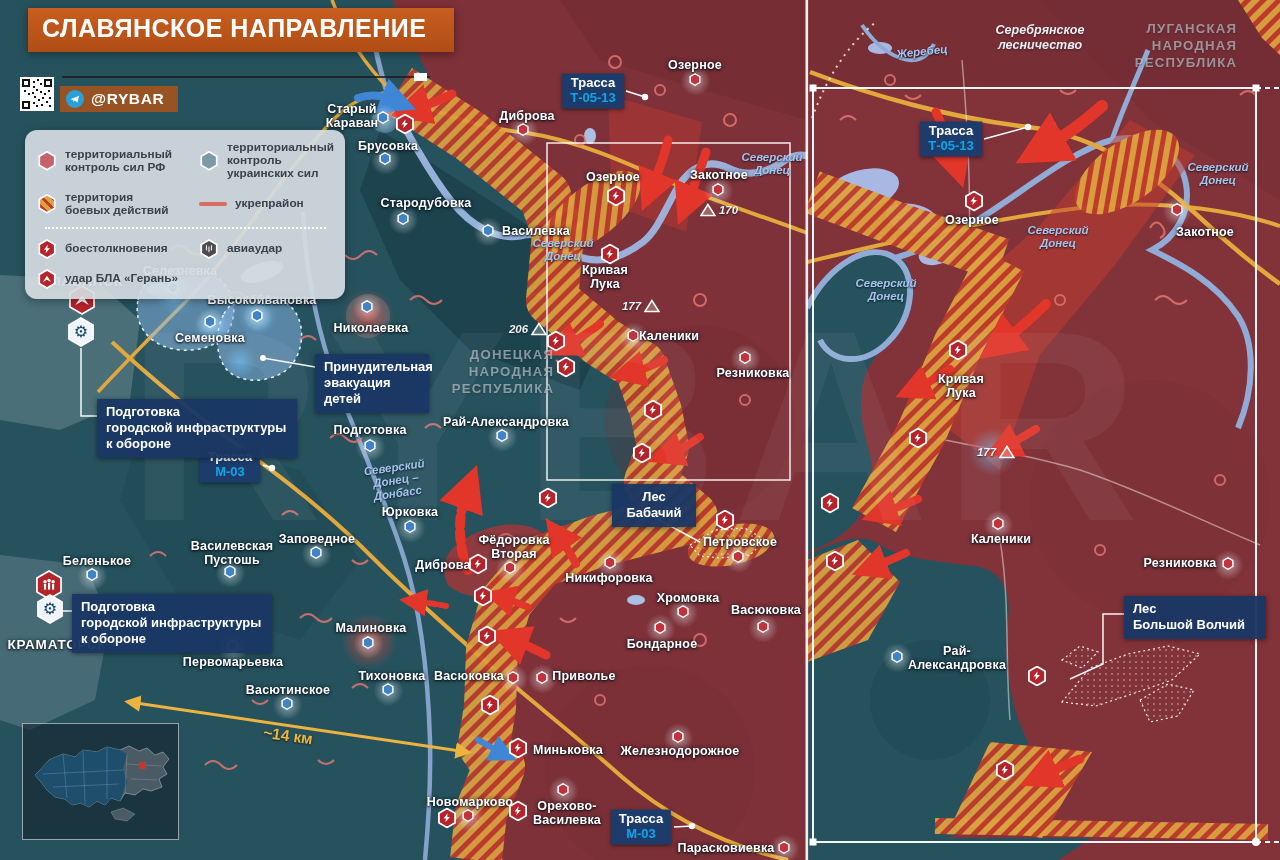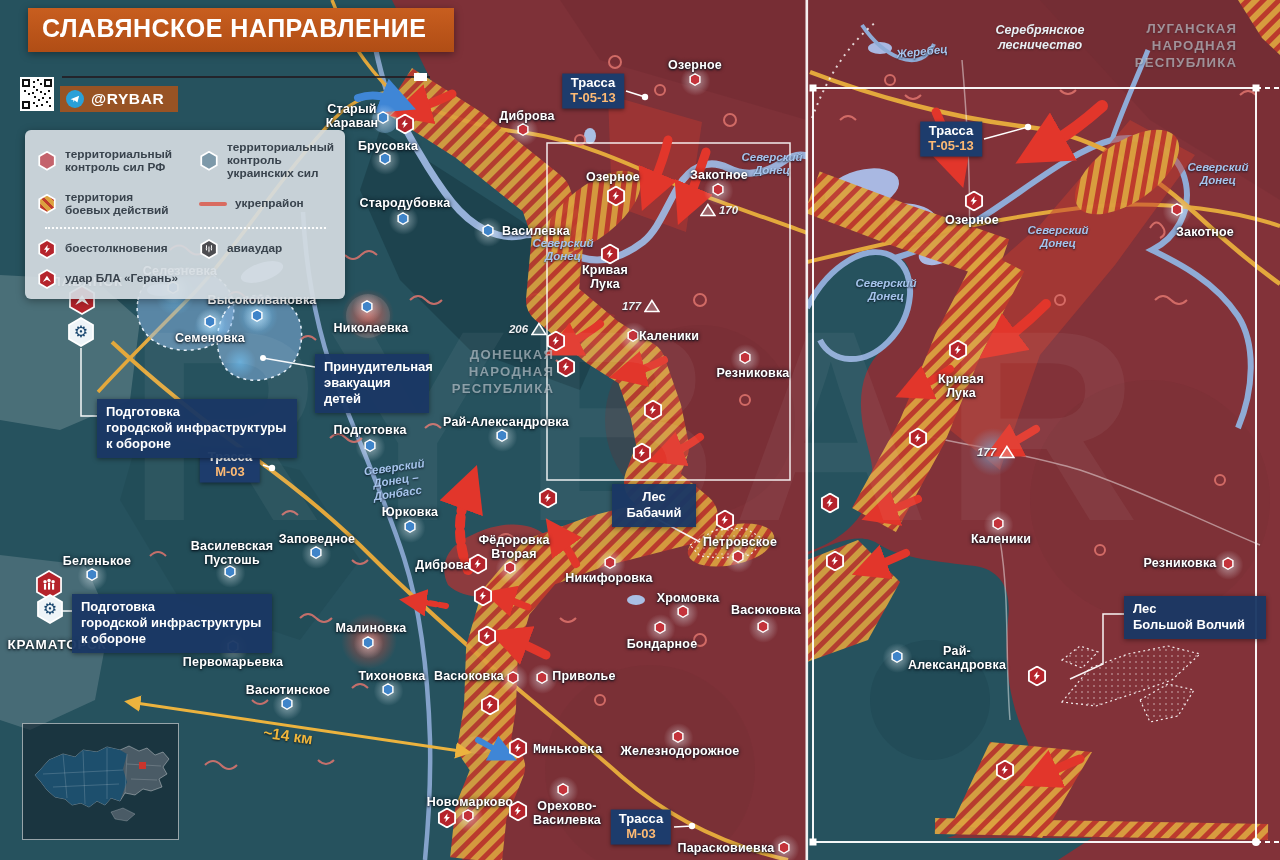--- a/index.html
+++ b/index.html
@@ -35,41 +35,41 @@
   .hxi{position:absolute;inset:2px;display:flex;align-items:center;justify-content:center;
      clip-path:polygon(50% 0%,93% 25%,93% 75%,50% 100%,7% 75%,7% 25%);}
   .hxi svg{width:62%;height:62%;}
   .marker .hxi{inset:1.5px;}
   .height{transform:translate(-50%,-50%);display:flex;align-items:center;gap:3px;
      color:#f0f2f4;font-style:italic;font-weight:700;font-size:11.5px;
      text-shadow:0 1px 2px rgba(10,20,30,.8);}
   .road-label{transform:translate(-50%,-50%);background:#1d3c6c;padding:2px 8px 3px;text-align:center;
      box-shadow:0 1px 4px rgba(0,0,0,.45);}
   .rl1{display:block;color:#fff;font-size:13px;font-weight:700;line-height:1.15;}
-  .rl2{display:block;color:#fdba74;font-size:13px;font-weight:700;line-height:1.15;}
+  .rl2{display:block;color:#0ea5e9;font-size:13px;font-weight:700;line-height:1.15;}
   .callout{background:rgba(26,55,100,.96);color:#fff;font-size:13px;font-weight:700;
      padding:5px 9px 6px;line-height:1.22;white-space:pre-line;box-shadow:0 1px 5px rgba(0,0,0,.45);}
   .callout.center{text-align:center;}
   .distance{transform:translate(-50%,-50%) rotate(8deg);color:#f0b63c;font-size:15.5px;font-weight:700;
      text-shadow:0 1px 2px rgba(0,0,0,.65);}
 
   .banner{position:absolute;left:28px;top:8px;width:398px;z-index:6;
      background:linear-gradient(180deg,#c85e1f,#b04d15);padding:7px 14px 9px;
      box-shadow:0 2px 8px rgba(0,0,0,.4);}
   .banner h1{margin:0;color:#fff;font-size:25px;letter-spacing:.5px;line-height:1.1;}
   .banner .sub{margin-top:3px;color:#fff;opacity:.95;font-weight:700;font-size:14.5px;}
   .rybar-bar{position:absolute;left:60px;top:86px;height:26px;z-index:6;
      background:rgba(173,84,26,.85);display:flex;align-items:center;gap:7px;
      padding:0 14px 0 6px;color:#fff;font-weight:700;font-size:15.5px;letter-spacing:.6px;}
   .tg-circle{width:18px;height:18px;border-radius:50%;background:#2aa0d8;
      display:flex;align-items:center;justify-content:center;}
   .qr{position:absolute;left:20px;top:77px;width:34px;height:34px;background:#fff;z-index:6;padding:2px;box-sizing:border-box;}
 
   .legend{position:absolute;left:25px;top:130px;width:296px;z-index:6;
-     background:rgba(213,220,226,.92);border-radius:6px;padding:11px 12px 10px;
+     background:rgba(213,220,226,.92);border-radius:12px;padding:11px 12px 10px;
      box-shadow:0 2px 8px rgba(0,0,0,.35);}
   .lgrid{display:grid;grid-template-columns:156px 1fr;column-gap:6px;row-gap:10px;align-items:center;}
   .litem{display:flex;align-items:center;gap:8px;color:#39434d;font-size:11.8px;font-weight:700;
      line-height:1.12;white-space:pre-line;}
   .ldiv{grid-column:1/3;border-top:2px dotted rgba(255,255,255,.95);margin:0 8px;}
   .lnred{display:inline-block;width:28px;height:3.5px;border-radius:2px;background:#d96b60;margin:0 0 0 0;flex:none;}
   .stripebg{background:repeating-linear-gradient(45deg,#dca23f 0 4px,#bf3b2c 4px 7px)!important;}
 
   .minimap{position:absolute;left:22px;top:723px;width:155px;height:115px;z-index:6;
      background:rgba(16,30,40,.55);border:1px solid rgba(255,255,255,.55);}
@@ -317,21 +317,21 @@
 
 <div id="watermark">RYBAR</div>
 
 <div id="labels">
       <div class="marker" style="left: 383px; top: 119px;"><span class="mglow"></span><span class="hx" style="width:13px;height:13px"><span class="hxi" style="background:#3f84c9"></span></span></div>
       <div class="city" style="left: 352px; top: 116px;">Старый
 Караван</div>
       <div class="marker" style="left: 385px; top: 160px;"><span class="mglow"></span><span class="hx" style="width:13px;height:13px"><span class="hxi" style="background:#3f84c9"></span></span></div>
       <div class="city" style="left: 388px; top: 147px;">Брусовка</div>
       <div class="marker" style="left: 403px; top: 220px;"><span class="mglow"></span><span class="hx" style="width:13px;height:13px"><span class="hxi" style="background:#3f84c9"></span></span></div>
-      <div class="city" style="left: 405px; top: 204px;">Стародубовка</div>
+      <div class="city" style="left: 426px; top: 204px;">Стародубовка</div>
       <div class="marker" style="left: 488px; top: 232px;"><span class="mglow"></span><span class="hx" style="width:13px;height:13px"><span class="hxi" style="background:#3f84c9"></span></span></div>
       <div class="city" style="left: 536px; top: 232px;">Василевка</div>
       <div class="marker" style="left: 173px; top: 289px;"><span class="mglow"></span><span class="hx" style="width:13px;height:13px"><span class="hxi" style="background:#3f84c9"></span></span></div>
       <div class="city" style="left: 180px; top: 272px;">Селезневка</div>
       <div class="marker" style="left: 257px; top: 317px;"><span class="mglow"></span><span class="hx" style="width:13px;height:13px"><span class="hxi" style="background:#3f84c9"></span></span></div>
       <div class="city" style="left: 262px; top: 301px;">Высокоивановка</div>
       <div class="marker" style="left: 210px; top: 323px;"><span class="mglow"></span><span class="hx" style="width:13px;height:13px"><span class="hxi" style="background:#3f84c9"></span></span></div>
       <div class="city" style="left: 210px; top: 339px;">Семеновка</div>
       <div class="marker" style="left: 367px; top: 308px;"><span class="mglow"></span><span class="hx" style="width:13px;height:13px"><span class="hxi" style="background:#3f84c9"></span></span></div>
       <div class="city" style="left: 371px; top: 329px;">Николаевка</div>
@@ -364,21 +364,21 @@
       <div class="marker" style="left: 542px; top: 679px;"><span class="mglow"></span><span class="hx" style="width:13px;height:13px"><span class="hxi" style="background:#c4333b"></span></span></div>
       <div class="city" style="left: 584px; top: 677px;">Приволье</div>
       <div class="marker" style="left: 610px; top: 564px;"><span class="mglow"></span><span class="hx" style="width:13px;height:13px"><span class="hxi" style="background:#c4333b"></span></span></div>
       <div class="city" style="left: 609px; top: 579px;">Никифоровка</div>
       <div class="marker" style="left: 683px; top: 613px;"><span class="mglow"></span><span class="hx" style="width:13px;height:13px"><span class="hxi" style="background:#c4333b"></span></span></div>
       <div class="city" style="left: 688px; top: 599px;">Хромовка</div>
       <div class="marker" style="left: 763px; top: 628px;"><span class="mglow"></span><span class="hx" style="width:13px;height:13px"><span class="hxi" style="background:#c4333b"></span></span></div>
       <div class="city" style="left: 766px; top: 611px;">Васюковка</div>
       <div class="marker" style="left: 660px; top: 629px;"><span class="mglow"></span><span class="hx" style="width:13px;height:13px"><span class="hxi" style="background:#c4333b"></span></span></div>
       <div class="city" style="left: 662px; top: 645px;">Бондарное</div>
-      <div class="city" style="left: 568px; top: 751px; font-family: Liberation Mono, monospace;">Миньковка</div>
+      <div class="city" style="left: 568px; top: 751px;">Миньковка</div>
       <div class="marker" style="left: 678px; top: 738px;"><span class="mglow"></span><span class="hx" style="width:13px;height:13px"><span class="hxi" style="background:#c4333b"></span></span></div>
       <div class="city" style="left: 680px; top: 752px;">Железнодорожное</div>
       <div class="marker" style="left: 468px; top: 817px;"><span class="mglow"></span><span class="hx" style="width:13px;height:13px"><span class="hxi" style="background:#c4333b"></span></span></div>
       <div class="city" style="left: 470px; top: 803px;">Новомарково</div>
       <div class="marker" style="left: 563px; top: 791px;"><span class="mglow"></span><span class="hx" style="width:13px;height:13px"><span class="hxi" style="background:#c4333b"></span></span></div>
       <div class="city" style="left: 567px; top: 813px;">Орехово-
 Василевка</div>
       <div class="marker" style="left: 784px; top: 849px;"><span class="mglow"></span><span class="hx" style="width:13px;height:13px"><span class="hxi" style="background:#c4333b"></span></span></div>
       <div class="city" style="left: 726px; top: 849px;">Парасковиевка</div>
       <div class="marker" style="left: 695px; top: 81px;"><span class="mglow"></span><span class="hx" style="width:13px;height:13px"><span class="hxi" style="background:#c4333b"></span></span></div>

